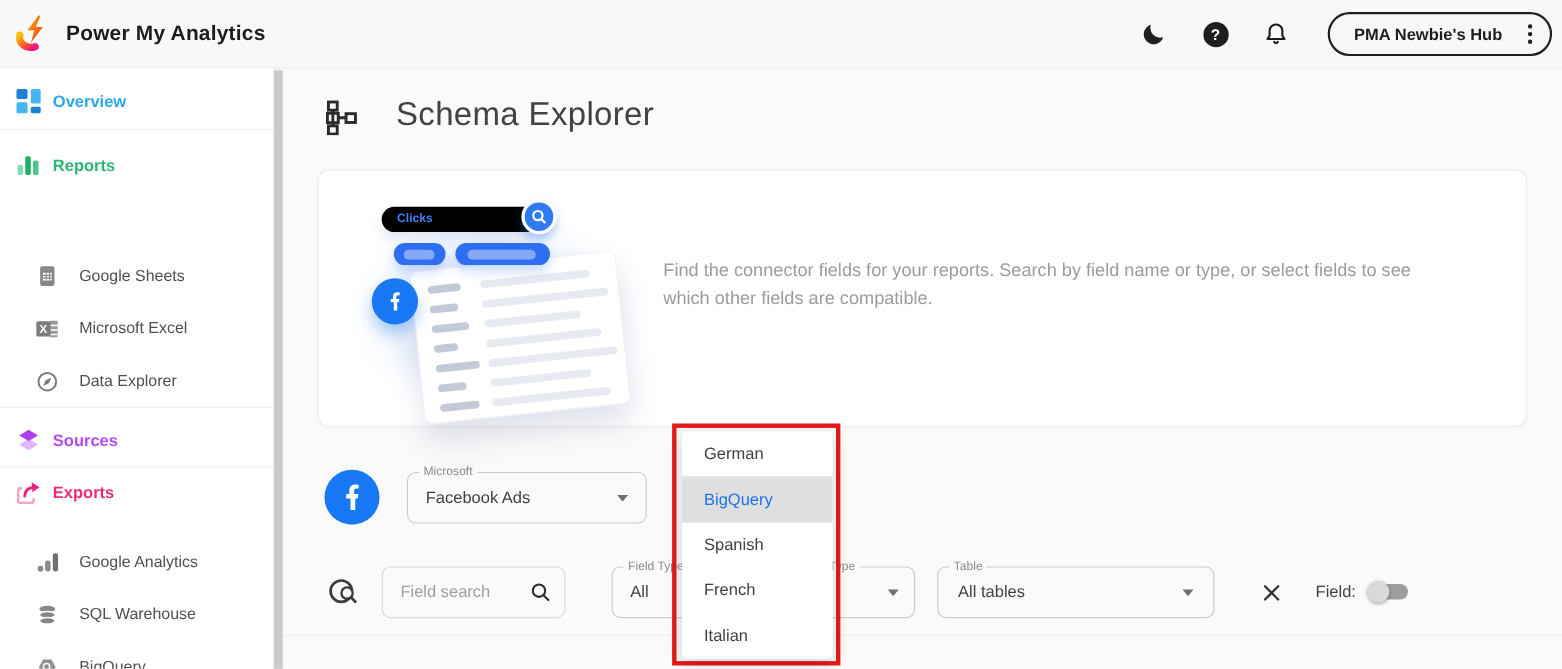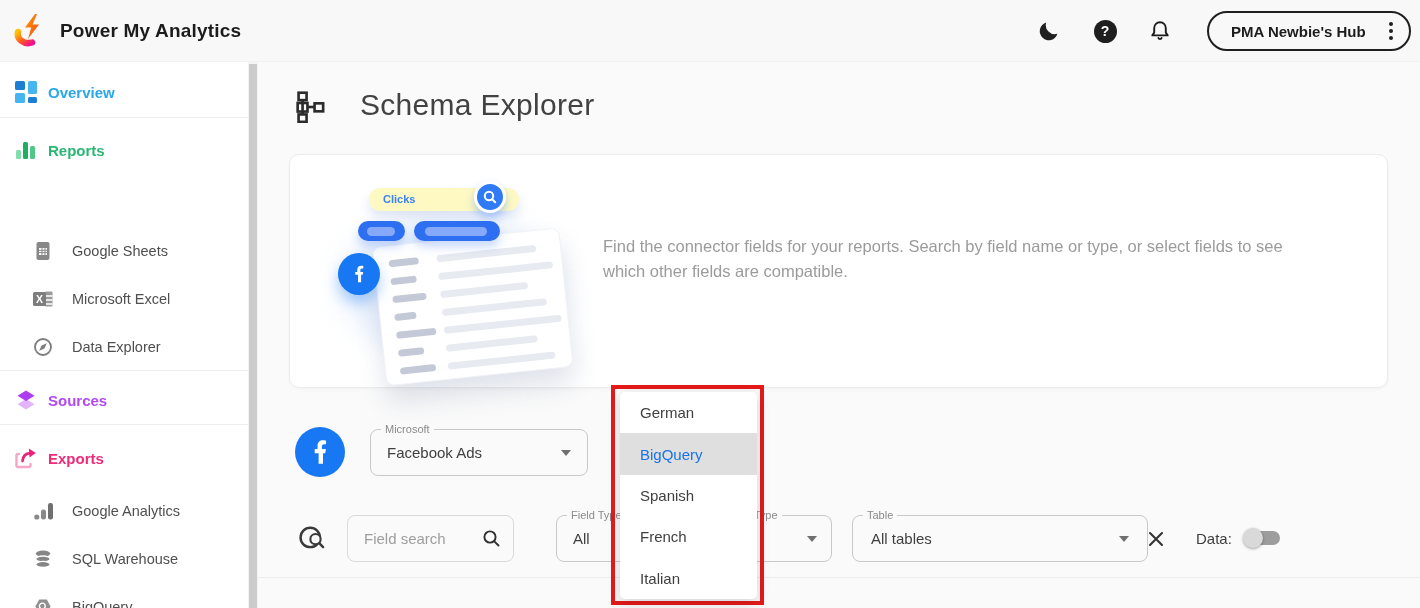--- a/index.html
+++ b/index.html
@@ -51,22 +51,22 @@
           box-shadow:0 1px 3px rgba(0,0,0,.04); }
   #card-title { position:absolute; left:313px; top:36px; font-size:24px; font-weight:500;
                 color:#3d3d3d; }
   #card-desc { position:absolute; left:313px; top:79px; width:700px; font-size:16.5px;
                line-height:25px; color:#9b9b9b; }
 
   
   #illo { position:absolute; left:42px; top:18px; width:250px; height:200px; }
   #illo .glow { position:absolute; left:10px; top:40px; width:215px; height:145px;
                 background:#e9f1fd; border-radius:50%; filter:blur(14px); }
-  #illo .searchbar { position:absolute; left:37px; top:15px; width:150px; height:23px;
-                     background:#fef9c3; border-radius:12px;
+  #illo .searchbar { position:absolute; left:15px; top:15px; width:150px; height:23px;
+                     background:#000000; border-radius:12px;
                      box-shadow:0 6px 12px rgba(40,80,180,.14); }
   #illo .searchbar .txt { position:absolute; left:14px; top:5px; font-size:11px;
                           color:#3b82f6; font-weight:600; }
   #illo .searchbtn { position:absolute; left:142px; top:8px; width:32px; height:32px;
                      background:#2f7af5; border:3px solid #fff; border-radius:50%;
                      box-shadow:0 5px 9px rgba(47,122,245,.35);
                      display:flex; align-items:center; justify-content:center; }
   #illo .pill { position:absolute; top:48px; height:20px; background:#2e6ff2;
                 border-radius:10px; box-shadow:0 6px 10px rgba(46,111,242,.25); }
   #illo .pill .inner { position:absolute; top:5.5px; height:9px; background:#85a9f8;
@@ -240,21 +240,21 @@
       <svg width="22" height="22" viewBox="0 0 22 22">
         <path d="M11 10l8.5 5.2L11 20.4 2.5 15.2z" fill="#e2b5fb"></path>
         <path d="M11 1.6l8.5 5.2L11 12 2.5 6.8z" fill="#ae3df2"></path>
       </svg>
     </span>
     <span class="lbl" style="color:#b14af3;">Sources</span>
   </div>
 
   <div class="side-div" style="top:362px;"></div>
 
-  <div class="nav-row section" style="top:382px;padding-left:44px;">
+  <div class="nav-row section" style="top:372px;padding-left:44px;">
     <span class="ic">
       <svg width="22" height="22" viewBox="0 0 22 22" fill="none">
         <path d="M4 7h-1a1.5 1.5 0 0 0-1.5 1.5v10A1.5 1.5 0 0 0 3 20h11a1.5 1.5 0 0 0 1.5-1.5V17" stroke="#f6a6c6" stroke-width="2.4" stroke-linecap="round"></path>
         <path d="M7.5 14c.3-5 3.5-7.6 8-7.9" stroke="#e9237c" stroke-width="2.6" fill="none" stroke-linecap="round"></path>
         <path d="M13.8 1.5l7 4.4-6.3 4.6z" fill="#e9237c"></path>
       </svg>
     </span>
     <span class="lbl" style="color:#ee2b7b;">Exports</span>
   </div>
 
@@ -398,33 +398,33 @@
   <span class="flabel">Field Type</span>
   <span class="val">All</span>
   <span class="sel-arrow" style="right:12px;"></span>
 </div>
 
 <div class="mselect" style="left:690px;top:515px;width:142px;">
   <span class="flabel">Semantic Type</span>
   <span class="sel-arrow" style="right:14px;"></span>
 </div>
 
-<div class="mselect" style="left:852px;top:515px;width:296px;">
+<div class="mselect" style="left:852px;top:515px;width:252px;">
   <span class="flabel">Table</span>
   <span class="val" style="left:18px;">All tables</span>
   <span class="sel-arrow" style="right:18px;"></span>
 </div>
 
 <span class="abs" style="left:1146px;top:529px;cursor:pointer;">
   <svg width="20" height="20" viewBox="0 0 20 20" stroke="#333" stroke-width="2.1" stroke-linecap="round">
     <path d="M4 4l12 12M16 4L4 16"></path>
   </svg>
 </span>
 
-<span id="edit-label">Data:</span>
+<span id="edit-label">Field:</span>
 <div id="edit-toggle">
   <span class="track"></span>
   <span class="thumb"></span>
 </div>
 
 <div id="filters-divider"></div>
 
 <div id="lang-menu">
   <div class="lang-item">German</div>
   <div class="lang-item selected">BigQuery</div>

